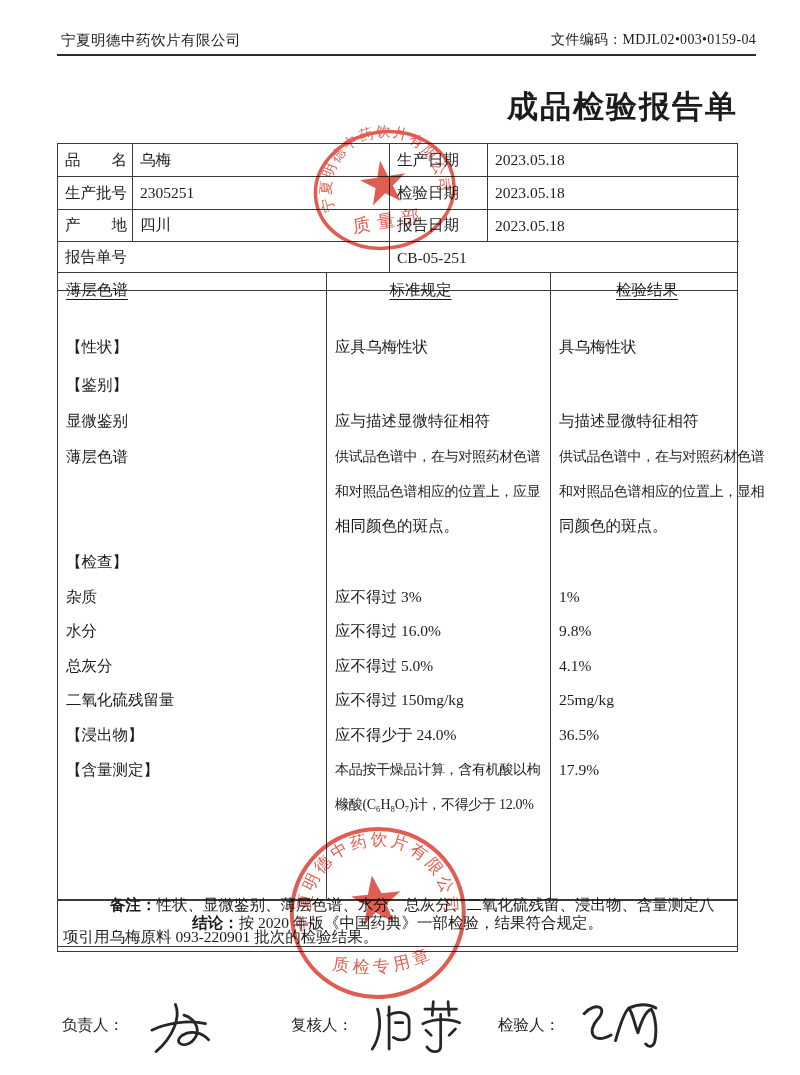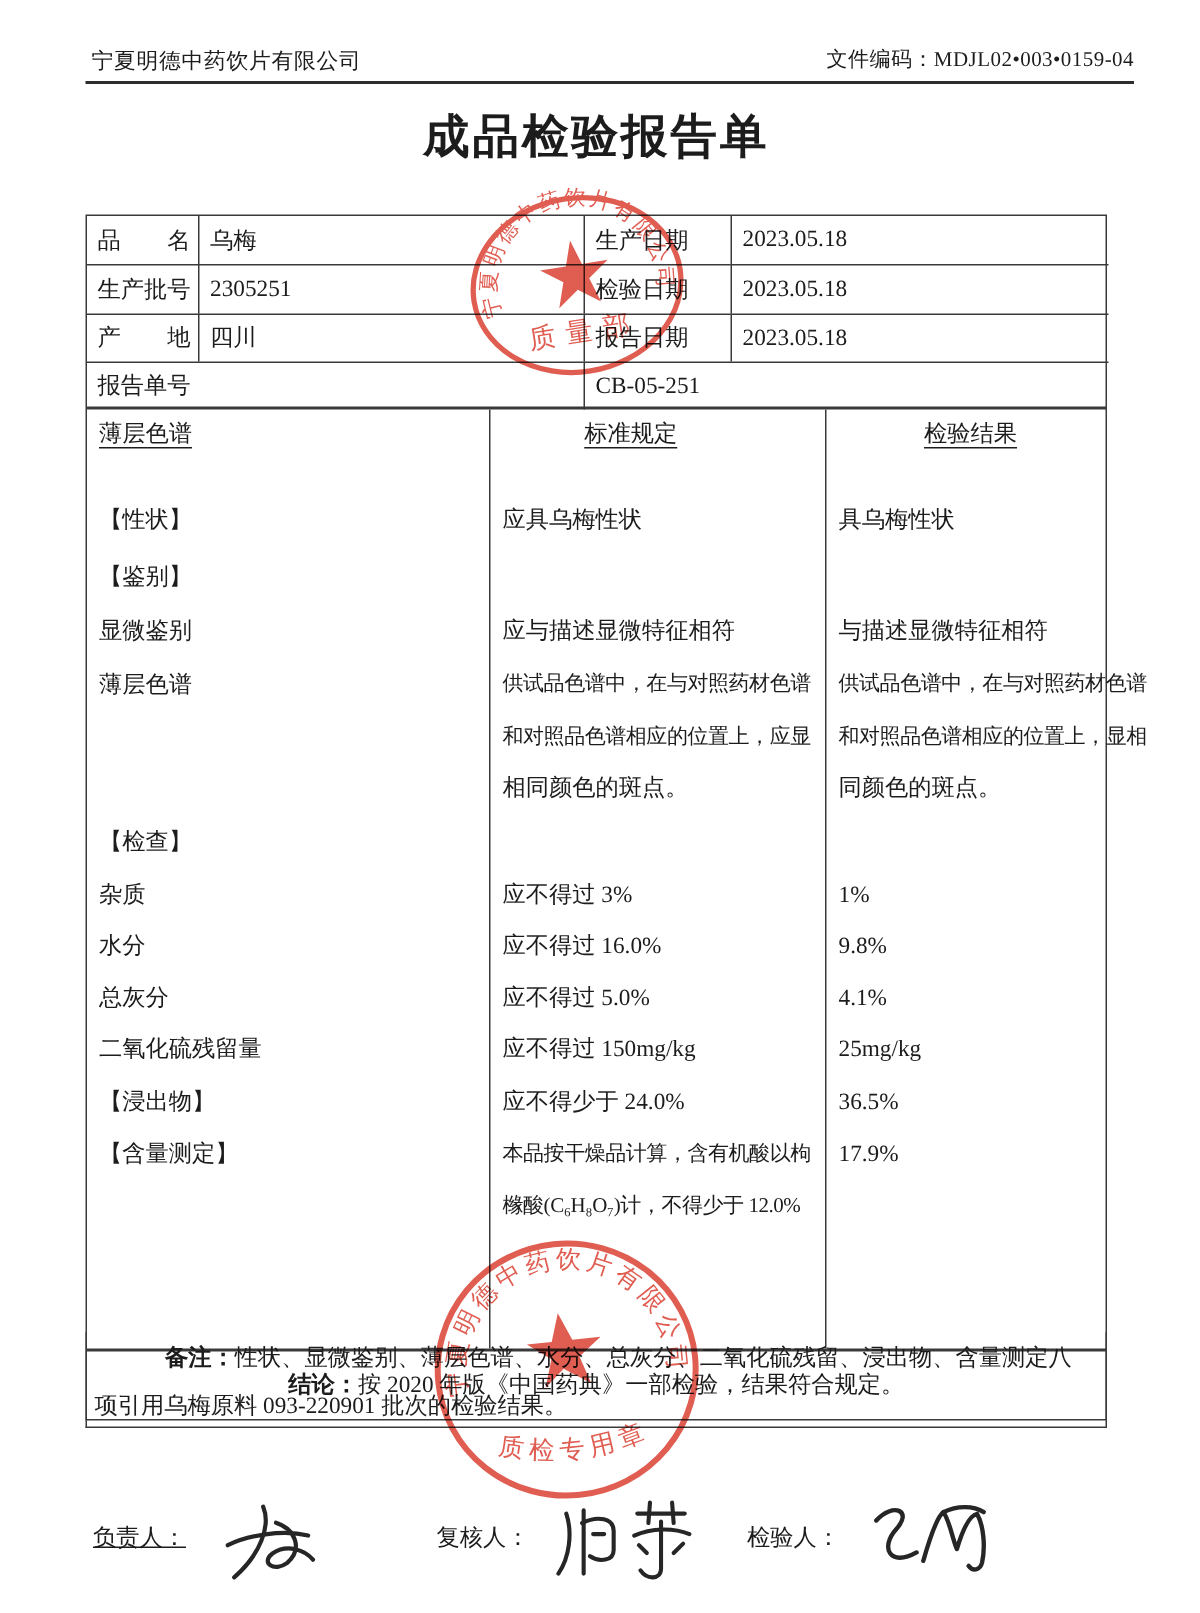--- a/index.html
+++ b/index.html
@@ -6,23 +6,23 @@
   body{
     width:800px;height:1075px;position:relative;background:#ffffff;
     font-family:"Liberation Serif","DejaVu Serif",serif;
     color:#1c1c1c;overflow:hidden;
   }
   .abs{position:absolute;}
   
   .company{left:61px;top:31px;font-size:14.5px;letter-spacing:.5px;}
   .doccode{top:31px;right:44px;font-size:14px;letter-spacing:.3px;}
   .headrule{left:57px;top:54px;width:699px;height:2px;background:#2d2d2d;}
-  .title{left:57px;top:70px;width:681px;text-align:center;font-size:31px;font-weight:bold;letter-spacing:2px;}
+  .title{left:57px;top:86px;width:681px;text-align:right;font-size:31px;font-weight:bold;letter-spacing:2px;}
   
-  .t1{left:57px;top:143px;width:681px;height:129px;border:1.5px solid #3a3a3a;
+  .t1{left:57px;top:143px;width:681px;height:148px;border:1.5px solid #3a3a3a;
       display:grid;grid-template-columns:74px 257px 98px 252px;grid-template-rows:32px 33px 32px 32px;
       box-sizing:border-box;font-size:15.5px;}
   .t1 .c{border-left:1.5px solid #3a3a3a;border-top:1.5px solid #3a3a3a;display:flex;align-items:center;
          padding-left:7px;box-sizing:border-box;white-space:nowrap;overflow:hidden;}
   .t1 .c.noL{border-left:none;}
   .t1 .c.noT{border-top:none;}
   .t1 .span2a{grid-column:1/3;}
   .t1 .span2b{grid-column:3/5;}
   
   .t2{left:57px;top:272px;width:681px;height:628px;border:1.5px solid #3a3a3a;box-sizing:border-box;
@@ -128,21 +128,21 @@
 
 <div class="abs concl">
   <span class="b">结论：</span>
   <span>按 2020 年版《中国药典》一部检验，结果符合规定。</span>
 </div>
 <div class="remark">
   <span class="l1"><span class="b">备注：</span><span>性状、显微鉴别、薄层色谱、水分、总灰分、二氧化硫残留、浸出物、含量测定八</span></span>
   <span class="l2">项引用乌梅原料 093-220901 批次的检验结果。</span>
 </div>
 
-<div class="abs sig" style="left:62px;top:998px;text-decoration:underline;">
+<div class="abs sig" style="left:62px;top:998px;">
   <span class="lbl">负责人：</span>
   <svg width="92" height="60" viewBox="0 0 80 56">
     <path class="sigstroke" d="M10,30 C22,24 44,20 60,24"></path>
     <path class="sigstroke" d="M32,6 C37,18 30,36 14,50"></path>
     <path class="sigstroke" d="M40,16 C52,20 57,32 47,41 C39,47 30,41 38,35 C47,29 58,33 63,39"></path>
   </svg>
 </div>
 <div class="abs sig" style="left:291px;top:998px;">
   <span class="lbl">复核人：</span>
   <svg width="100" height="60" viewBox="0 0 95 56">

